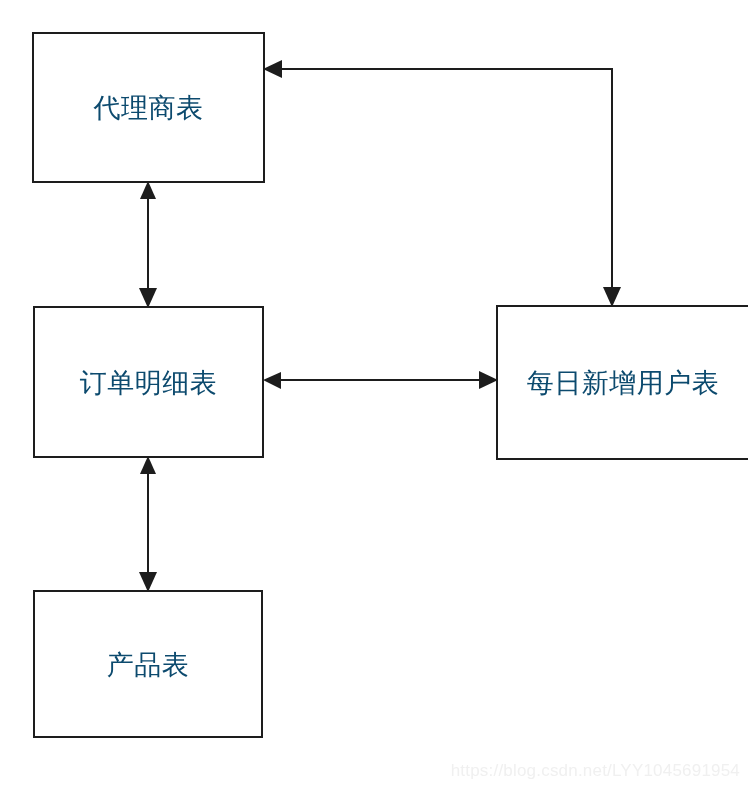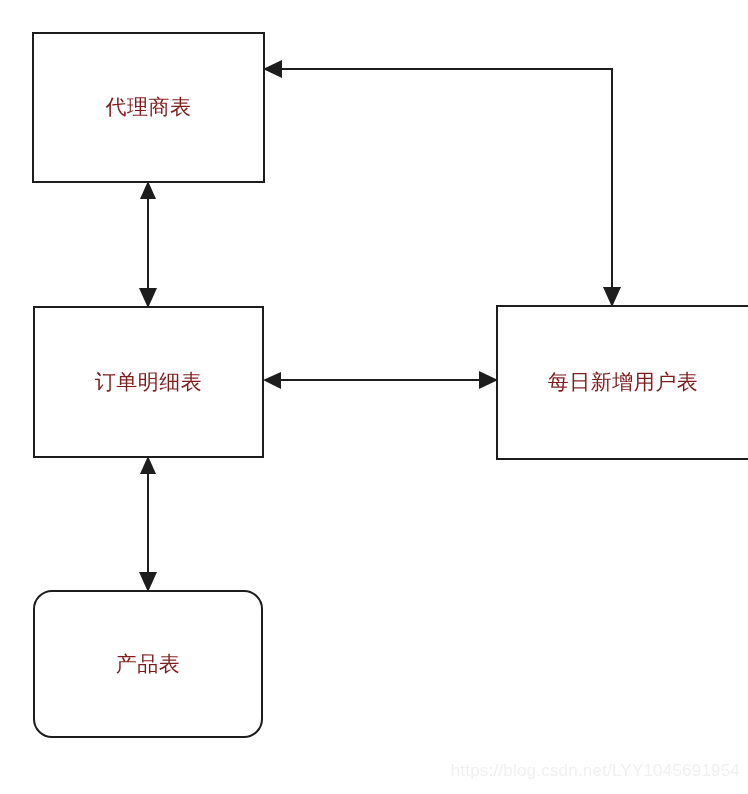--- a/index.html
+++ b/index.html
@@ -25,31 +25,31 @@
     position: absolute;
     box-sizing: border-box;
     background: #ffffff;
     border: 2px solid #1d1d1d;
     display: flex;
     align-items: center;
     justify-content: center;
     z-index: 2;
   }
   .node-label {
-    font-size: 21px;
+    font-size: 27px;
     line-height: 1;
-    color: #7f1d1d;
+    color: #0c4a6e;
     letter-spacing: 0.5px;
     white-space: nowrap;
     font-weight: 400;
   }
   #node-agent   { left: 32px;  top: 32px;  width: 233px; height: 151px; }
   #node-order   { left: 33px;  top: 306px; width: 231px; height: 152px; }
   #node-daily   { left: 496px; top: 305px; width: 254px; height: 155px; }
-  #node-product { left: 33px;  top: 590px; width: 230px; height: 148px; border-radius: 19px; }
+  #node-product { left: 33px;  top: 590px; width: 230px; height: 148px; }
 
   #edge-layer {
     position: absolute;
     left: 0;
     top: 0;
     width: 748px;
     height: 794px;
     z-index: 1;
     overflow: visible;
   }

